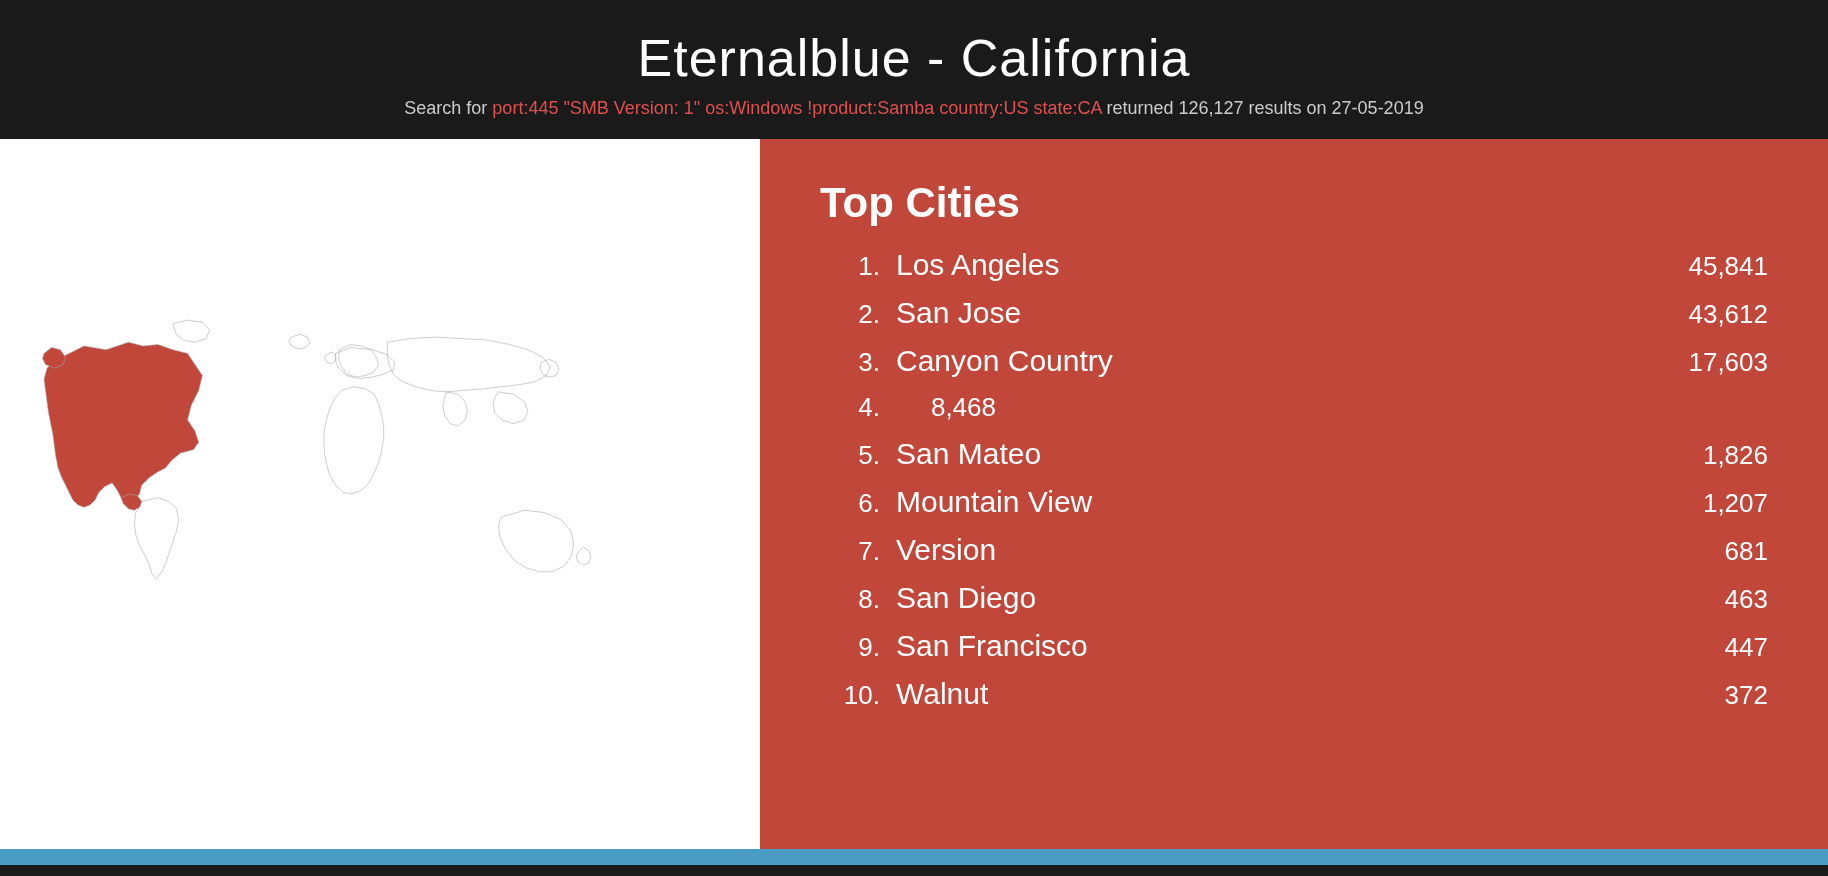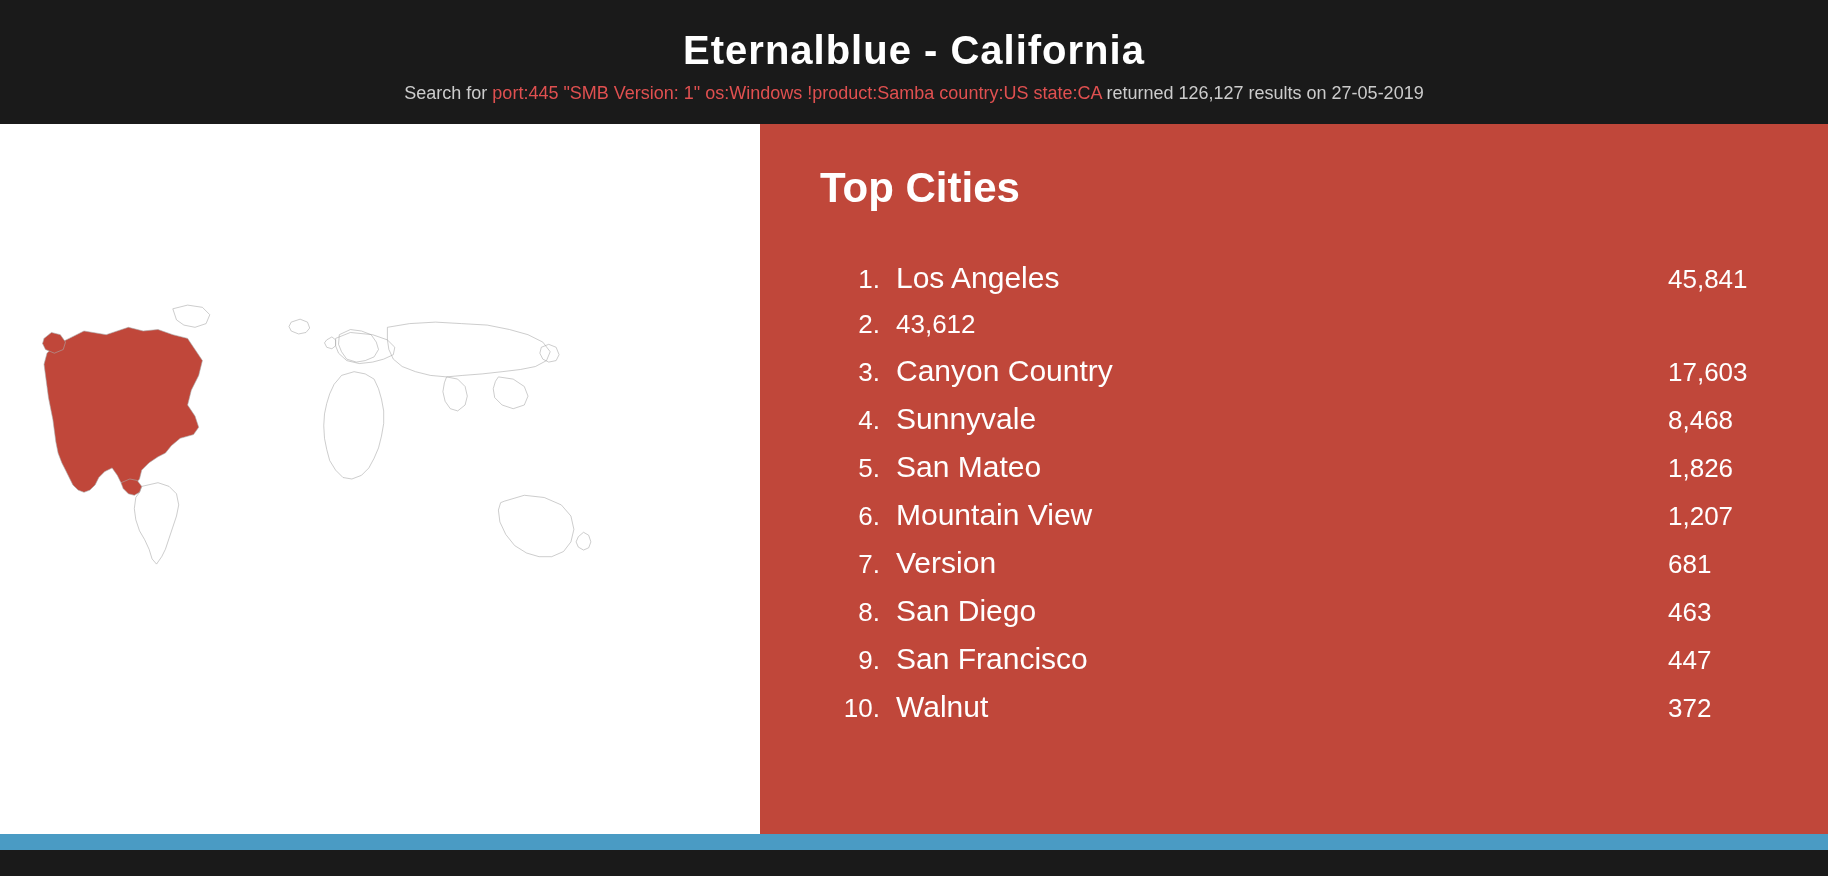--- a/index.html
+++ b/index.html
@@ -12,22 +12,22 @@
     }
 
     
     #header {
       background: #1a1a1a;
       text-align: center;
       padding: 28px 20px 20px 20px;
     }
     #header h1 {
       color: #ffffff;
-      font-size: 40px;
-      font-weight: 700;
+      font-size: 52px;
+      font-weight: 400;
       letter-spacing: 1px;
       margin-bottom: 10px;
     }
     #header p {
       color: #cccccc;
       font-size: 18px;
     }
     #header p .query {
       color: #e05050;
     }
@@ -60,21 +60,21 @@
     #cities-section {
       flex: 1;
       background: #c0473a;
       padding: 40px 60px;
     }
 
     #cities-title {
       color: #ffffff;
       font-size: 42px;
       font-weight: 700;
-      margin-bottom: 42px;
+      margin-bottom: 14px;
     }
 
     .city-list {
       list-style: none;
     }
 
     .city-row {
       display: flex;
       align-items: baseline;
       padding: 7px 0;
@@ -90,20 +90,21 @@
       color: #fff;
     }
 
     .city-name {
       flex: 1;
       font-size: 30px;
       color: #fff;
     }
 
     .city-count {
+      text-align: right;
       font-size: 26px;
       color: #fff;
       min-width: 100px;
     }
 
     
     #bottom-bar {
       height: 16px;
       background: #4a9bc4;
       width: 100%;
@@ -165,30 +166,30 @@
   <div id="cities-section">
     <h2 id="cities-title">Top Cities</h2>
     <ol class="city-list" id="cities-list">
     <li class="city-row">
       <span class="city-rank">1.</span>
       <span class="city-name">Los Angeles</span>
       <span class="city-count">45,841</span>
     </li>
         <li class="city-row">
       <span class="city-rank">2.</span>
+      <span class="city-name">San Jose</span>
       <span class="city-count">43,612</span>
     </li>
         <li class="city-row">
       <span class="city-rank">3.</span>
       <span class="city-name">Canyon Country</span>
       <span class="city-count">17,603</span>
     </li>
         <li class="city-row">
       <span class="city-rank">4.</span>
-      <span class="city-name">Sunnyvale</span>
       <span class="city-count">8,468</span>
     </li>
         <li class="city-row">
       <span class="city-rank">5.</span>
       <span class="city-name">San Mateo</span>
       <span class="city-count">1,826</span>
     </li>
         <li class="city-row">
       <span class="city-rank">6.</span>
       <span class="city-name">Mountain View</span>

